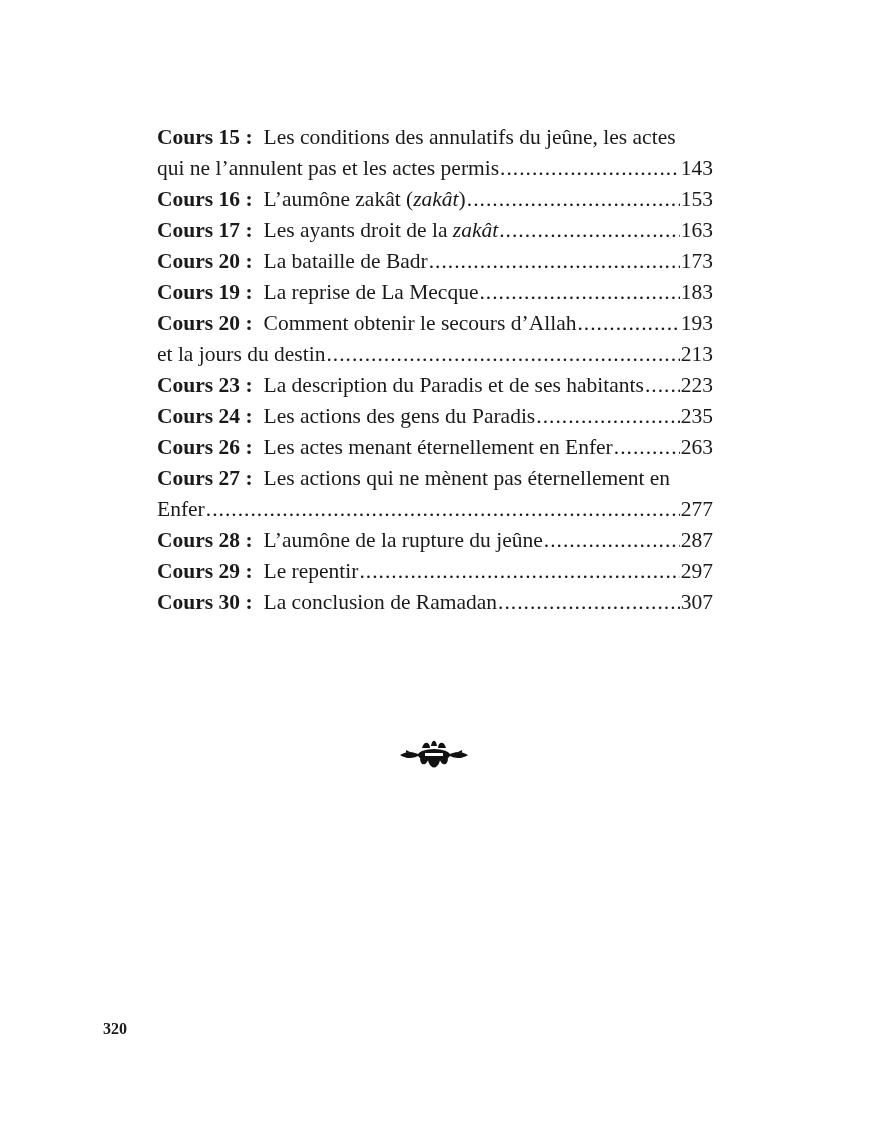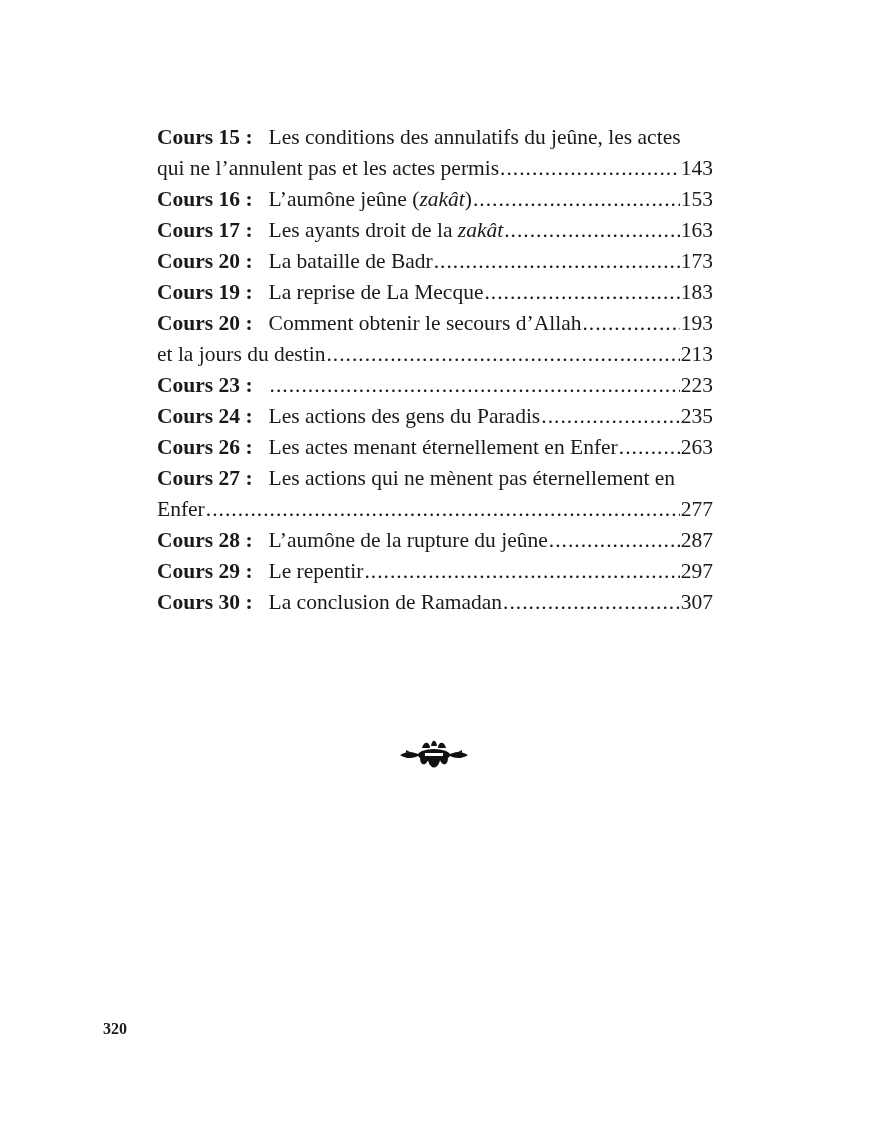--- a/index.html
+++ b/index.html
@@ -1,21 +1,21 @@
 <!DOCTYPE html>
 <html><head>
 <meta charset="utf-8">
 <style>
   html, body { margin:0; padding:0; background:#ffffff; }
   body { width:870px; height:1131px; position:relative; overflow:hidden;
          font-family:"Liberation Serif","DejaVu Serif",serif; color:#1a1a1a; }
   .toc { position:absolute; left:157px; top:122px; width:556px; }
   .entry { font-size:21.5px; line-height:31px; }
   .line { display:flex; align-items:baseline; white-space:nowrap; }
-  .lbl { font-weight:bold; margin-right:16px; }
+  .lbl { font-weight:bold; margin-right:11px; }
   .dots { flex:1; overflow:hidden; margin:0 1px; }
   .dots::before { content:"................................................................................................................................................................"; letter-spacing:1px; }
   .page { }
   em { font-style:italic; }
   .orn { position:absolute; left:398px; top:738px; width:72px; height:34px; }
   .pnum { position:absolute; left:103px; top:1020px; font-size:16px; font-weight:bold; }
 </style>
 </head>
 <body>
 
@@ -29,21 +29,21 @@
     <div class="line">
         <span>qui ne l’annulent pas et les actes permis</span>
         <span class="dots"></span>
         <span class="page">143</span>
       </div>
   </div>
 
   <div class="entry">
     <div class="line">
         <span class="lbl">Cours 16 :</span>
-        <span><span>L’aumône jeûne (</span><em>zakât</em><span>)</span></span>
+        <span><span>L’aumône zakât (</span><em>zakât</em><span>)</span></span>
         <span class="dots"></span>
         <span class="page">153</span>
       </div>
   </div>
 
   <div class="entry">
     <div class="line">
         <span class="lbl">Cours 17 :</span>
         <span><span>Les ayants droit de la </span><em>zakât</em><span></span></span>
         <span class="dots"></span>
@@ -80,20 +80,21 @@
     <div class="line">
         <span>et la jours du destin</span>
         <span class="dots"></span>
         <span>213</span>
       </div>
   </div>
 
   <div class="entry">
       <div class="line">
         <span class="lbl">Cours 23 :</span>
+        <span>La description du Paradis et de ses habitants</span>
         <span class="dots"></span>
         <span>223</span>
       </div>
     </div>
   <div class="entry">
       <div class="line">
         <span class="lbl">Cours 24 :</span>
         <span>Les actions des gens du Paradis</span>
         <span class="dots"></span>
         <span>235</span>

